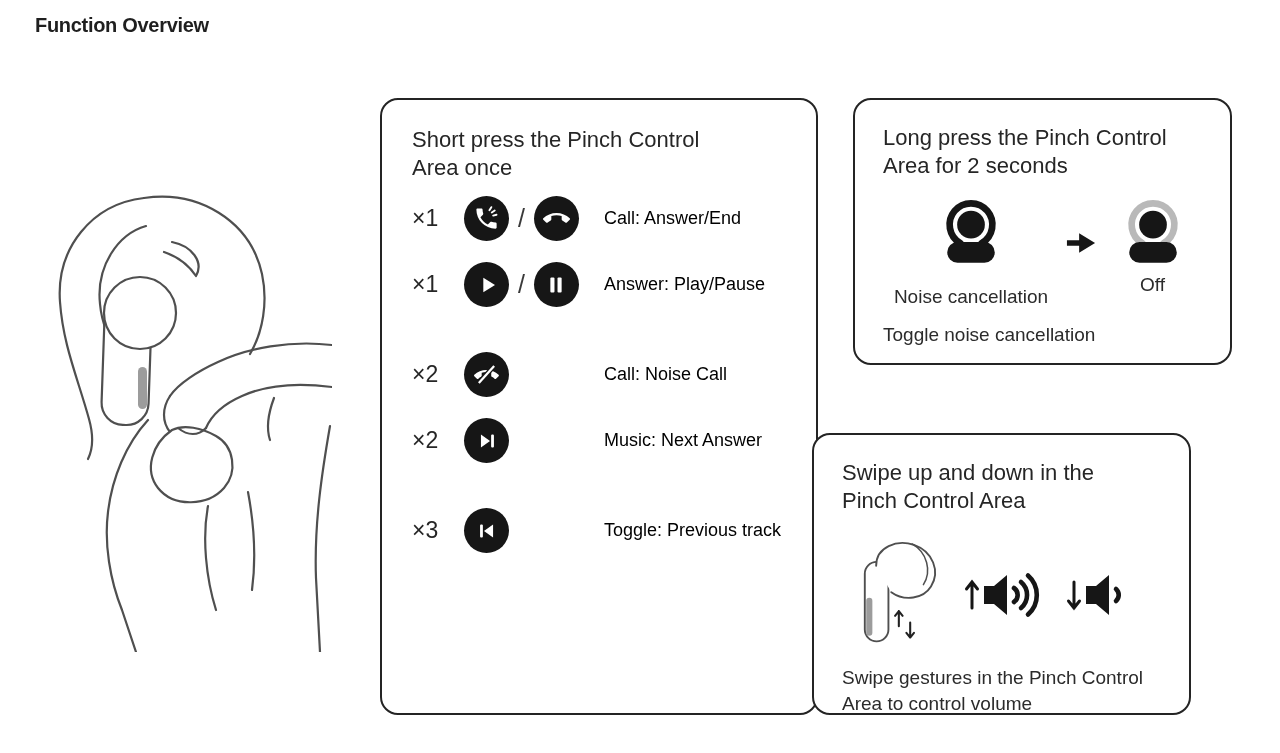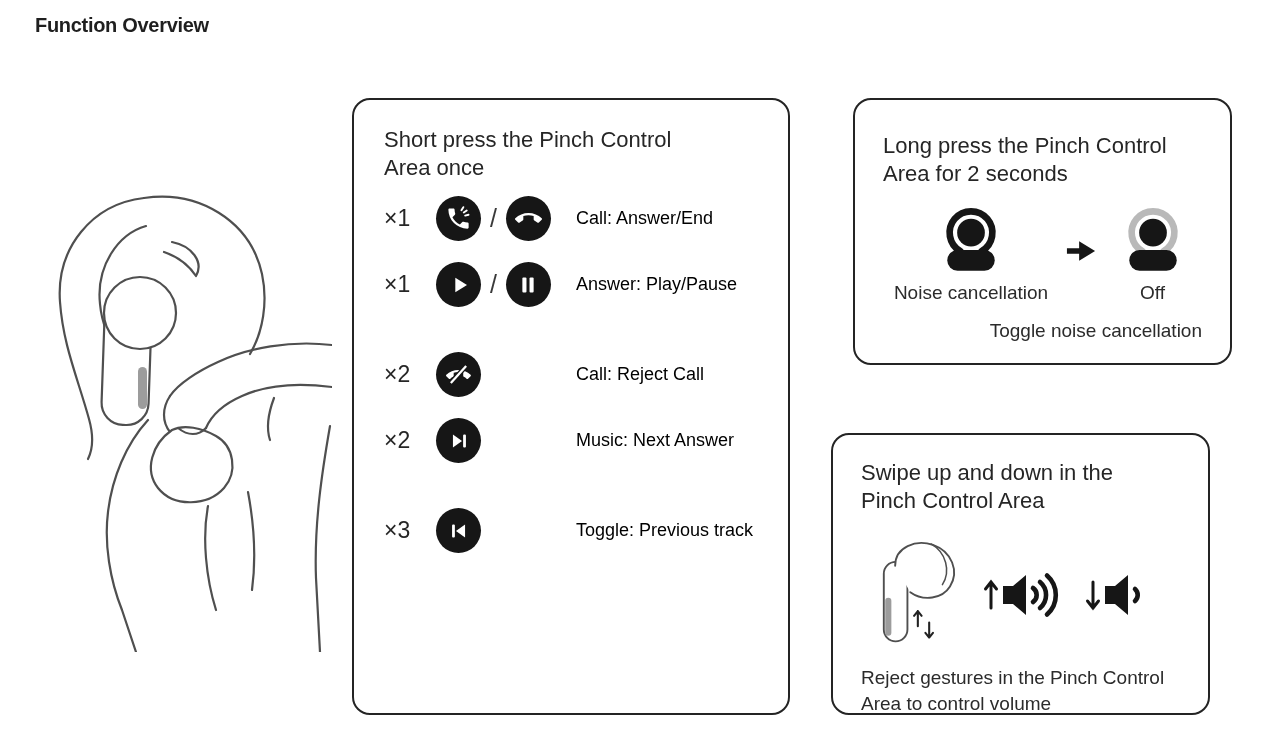--- a/index.html
+++ b/index.html
@@ -9,23 +9,23 @@
     color:#2b2b2b;
   }
   .page-title{
     position:absolute;left:35px;top:14px;
     font-size:20px;font-weight:bold;color:#1f1f1f;letter-spacing:-0.3px;
   }
   .card{
     position:absolute;background:#fff;
     border:2px solid #242424;border-radius:18px;box-sizing:border-box;
   }
-  #card-short-press{left:352px;top:98px;width:438px;height:617px;padding:26px 30px;}
-  #card-long-press{left:853px;top:98px;width:379px;height:267px;padding:32px 28px;}
-  #card-swipe{left:831px;top:433px;width:379px;height:282px;padding:24px 28px;}
+  #card-short-press{left:380px;top:98px;width:438px;height:617px;padding:26px 30px;}
+  #card-long-press{left:853px;top:98px;width:379px;height:267px;padding:24px 28px;}
+  #card-swipe{left:812px;top:433px;width:379px;height:282px;padding:24px 28px;}
 
   .card-heading{
     font-size:22px;line-height:1.27;color:#262626;font-weight:500;
     max-width:332px;margin:0 0 14px 0;
   }
   #card-long-press .card-heading, #card-swipe .card-heading{max-width:302px;}
 
   
   .press-section{margin-bottom:44px;}
   .press-section:last-child{margin-bottom:0;}
@@ -36,25 +36,25 @@
   .circle-icon{
     width:45px;height:45px;border-radius:50%;background:#161616;
     display:flex;align-items:center;justify-content:center;flex:0 0 auto;
   }
   .slash{font-size:25px;color:#3a3a3a;}
   .row-label{font-size:18px;color:#000000;white-space:nowrap;}
 
   
   .nc-figure{display:flex;align-items:flex-start;margin-top:16px;}
   .nc-state{display:flex;flex-direction:column;align-items:center;}
-  .nc-state-left{width:176px;}
+  .nc-state-left{width:176px;gap:12px;}
   .nc-state-right{flex:1;}
   .nc-arrow{margin-top:32px;width:44px;display:flex;justify-content:center;}
   .nc-label{font-size:19px;color:#2b2b2b;margin-top:8px;white-space:nowrap;}
-  .nc-caption{font-size:19px;color:#2b2b2b;text-align:right;margin-top:16px;}
+  .nc-caption{font-size:19px;color:#2b2b2b;text-align:left;margin-top:16px;}
 
   
   .swipe-figure{display:flex;align-items:center;margin-top:4px;margin-left:2px;height:132px;}
   .swipe-caption{font-size:19px;color:#2b2b2b;line-height:1.37;margin-top:4px;max-width:332px;}
   .vol-icon{margin-left:16px;}
 
   .hand-illustration{position:absolute;left:32px;top:182px;}
 </style>
 </head>
 <body>
@@ -138,21 +138,21 @@
       <span class="row-count">×2</span>
       <span class="row-icons">
         <span class="circle-icon">
           <svg width="27" height="27" viewBox="0 0 24 24">
             <path fill="#fff" transform="scale(.92) translate(1 1.6)" d="M12 9c-1.6 0-3.15.25-4.6.72v3.1c0 .39-.23.74-.56.9-.98.49-1.87 1.12-2.66 1.85-.18.18-.43.28-.7.28-.28 0-.53-.11-.71-.29L.29 13.08c-.18-.17-.29-.42-.29-.7 0-.28.11-.53.29-.71C3.34 8.78 7.46 7 12 7s8.66 1.78 11.71 4.67c.18.18.29.43.29.71 0 .28-.11.53-.29.7l-2.48 2.48c-.18.18-.43.29-.71.29-.27 0-.52-.11-.7-.28-.79-.74-1.68-1.36-2.66-1.85-.33-.16-.56-.5-.56-.9v-3.1C15.15 9.25 13.6 9 12 9z"></path>
             <path d="M5.2 19.6L18.8 4.4" stroke="#161616" stroke-width="4.4"></path>
             <path d="M5.2 19.6L18.8 4.4" stroke="#fff" stroke-width="2"></path>
           </svg>
         </span>
       </span>
-      <span class="row-label">Call: Reject Call</span>
+      <span class="row-label">Call: Noise Call</span>
     </div>
 
     <div class="press-row">
       <span class="row-count">×2</span>
       <span class="row-icons">
         <span class="circle-icon">
           <svg width="26" height="26" viewBox="0 0 24 24">
             <path fill="#fff" d="M6.4 6l8.4 6-8.4 6V6z"></path>
             <rect x="15.8" y="6" width="2.6" height="12" rx="1" fill="#fff"></rect>
           </svg>
@@ -243,14 +243,14 @@
       <g stroke="#161616" stroke-width="3" stroke-linecap="round" fill="none">
         <path d="M8 18v26M2.5 37l5.5 7 5.5-7"></path>
       </g>
       <path fill="#161616" d="M20 22h10l13-11v40L30 40H20z"></path>
       <g stroke="#161616" stroke-width="4.6" stroke-linecap="round" fill="none">
         <path d="M50 25a8 8 0 0 1 0 12"></path>
       </g>
     </svg>
   </div>
 
-  <div class="swipe-caption">Reject gestures in the Pinch Control Area to control volume</div>
+  <div class="swipe-caption">Swipe gestures in the Pinch Control Area to control volume</div>
 </div>
 
 </body></html>

